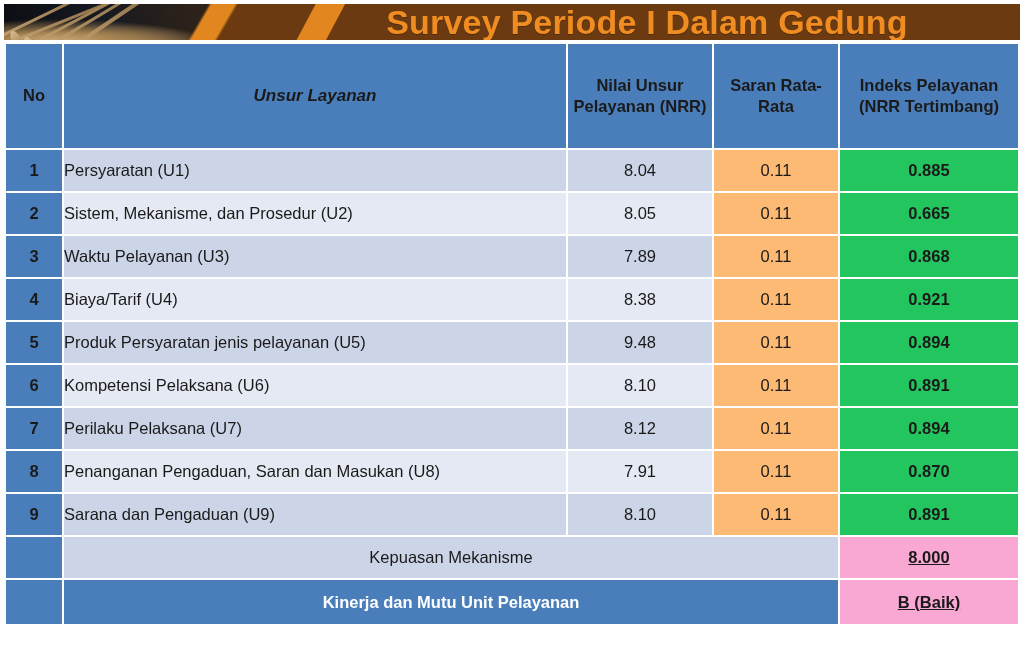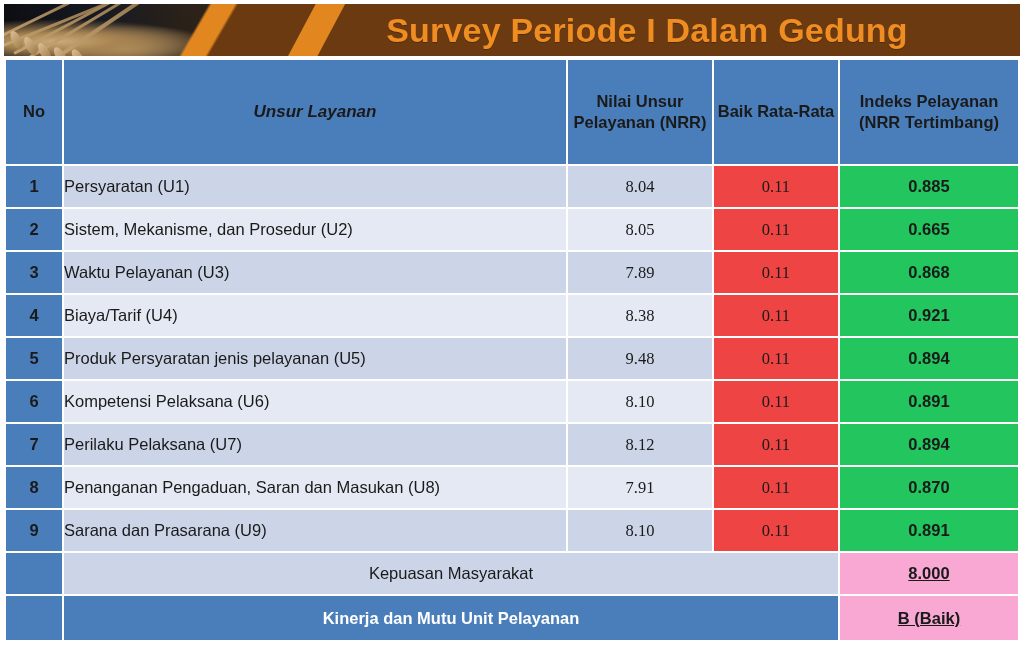--- a/index.html
+++ b/index.html
@@ -14,21 +14,21 @@
     position:relative;
     width:1024px;height:660px;
     box-sizing:border-box;
     padding:4px 4px 6px 4px;
     background:#ffffff;
   }
 
   
   .banner{
     position:relative;
-    height:52px;
+    height:36px;
     width:100%;
     background:#6b3a10;
     overflow:hidden;
     display:flex;
     align-items:center;
   }
   .banner-photo{
     position:absolute;
     left:0;top:0;
     width:300px;height:52px;
@@ -121,35 +121,35 @@
     font-weight:bold;
     text-align:center;
     font-size:16px;
   }
   td.name-cell{
     text-align:left;
     padding-left:26px;
     font-size:16.5px;
     margin-left:32px;
   }
-  td.num-cell{ text-align:center; font-size:16.5px;font-family:Liberation Serif, serif; }
+  td.num-cell{ text-align:center; font-size:16.5px; }
   td.indeks-cell{
     background:#22c55e;
     color:#ffffff;
     font-weight:bold;
     text-align:center;
     font-size:16.5px;
   }
 
   
   tbody tr.odd  td.name-cell,
   tbody tr.odd  td.nrr-cell  { background:#ccd5e7; }
   tbody tr.even td.name-cell,
   tbody tr.even td.nrr-cell  { background:#e4e9f3; }
-  td.bobot-cell{ background:#ef4444; }
+  td.bobot-cell{ background:#fdba74; }
 
   
   tr.summary-row td{ height:41px; }
   td.sum-label{
     background:#ccd5e7;
     text-align:center;
     font-size:16.5px;
   }
   td.sum-value{
     background:#f9a8d4;
@@ -194,21 +194,21 @@
         <col class="c-name">
         <col class="c-nrr">
         <col class="c-bobot">
         <col class="c-indeks">
     </colgroup>
     <thead>
       <tr>
         <th class="h-no">No</th>
         <th class="h-name">Unsur Layanan</th>
         <th class="h-nrr">Nilai Unsur Pelayanan (NRR)</th>
-        <th class="h-bobot">Baik Rata-Rata</th>
+        <th class="h-bobot">Saran Rata-Rata</th>
         <th class="h-indeks">Indeks Pelayanan (NRR Tertimbang)</th>
       </tr>
     </thead>
     <tbody id="tbody">
         <tr class="data-row odd">
           <td class="no-cell">1</td>
           <td class="name-cell">Persyaratan (U1)</td>
           <td class="num-cell nrr-cell">8.04</td>
           <td class="num-cell bobot-cell">0.11</td>
           <td class="indeks-cell">0.885</td>
@@ -257,28 +257,28 @@
         </tr>
         <tr class="data-row even">
           <td class="no-cell">8</td>
           <td class="name-cell">Penanganan Pengaduan, Saran dan Masukan (U8)</td>
           <td class="num-cell nrr-cell">7.91</td>
           <td class="num-cell bobot-cell">0.11</td>
           <td class="indeks-cell">0.870</td>
         </tr>
         <tr class="data-row odd">
           <td class="no-cell">9</td>
-          <td class="name-cell">Sarana dan Prasarana (U9)</td>
+          <td class="name-cell">Sarana dan Pengaduan (U9)</td>
           <td class="num-cell nrr-cell">8.10</td>
           <td class="num-cell bobot-cell">0.11</td>
           <td class="indeks-cell">0.891</td>
         </tr>
         <tr class="summary-row">
           <td class="no-cell"></td>
-          <td class="sum-label" colspan="3">Kepuasan Masyarakat</td>
+          <td class="sum-label" colspan="3">Kepuasan Mekanisme</td>
           <td class="sum-value">8.000</td>
         </tr>
         <tr class="summary-row final-row">
           <td class="no-cell"></td>
           <td class="sum-label" colspan="3">Kinerja dan Mutu Unit Pelayanan</td>
           <td class="sum-value">B (Baik)</td>
         </tr>
       </tbody>
   </table>
 

